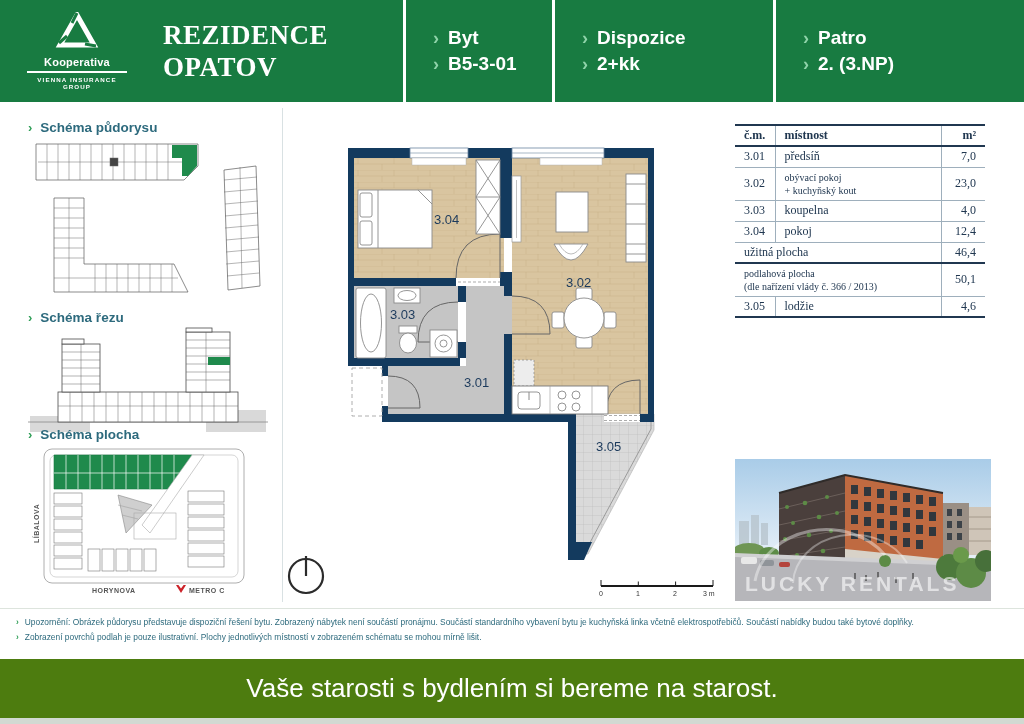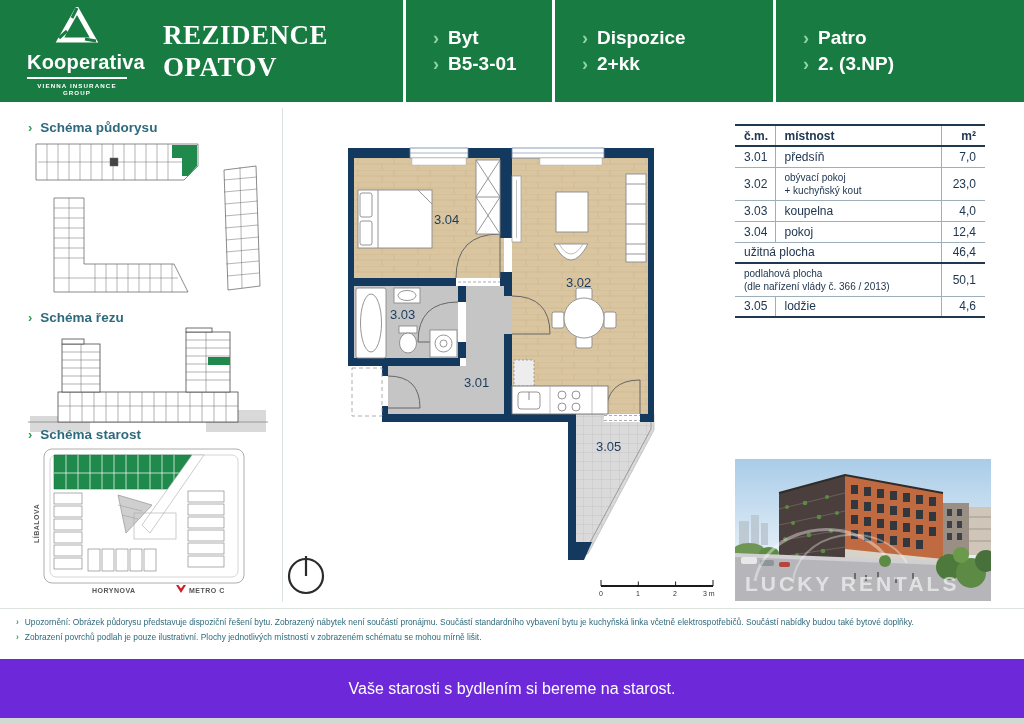--- a/index.html
+++ b/index.html
@@ -9,21 +9,21 @@
 
   
   .header{position:absolute;left:0;top:0;width:1024px;height:102px;display:flex;}
   .hseg{background:#187B41;height:102px;}
   .hgap{background:#ffffff;width:3px;height:102px;}
   .hseg1{width:403px;display:flex;align-items:center;}
   .hseg2{width:146px;}
   .hseg3{width:218px;}
   .hseg4{flex:1;}
   .logo{margin-left:27px;width:100px;text-align:center;color:#fff;}
-  .logo-brand{font-size:20px;font-weight:bold;letter-spacing:.2px;margin-top:2px;}
+  .logo-brand{font-size:11px;font-weight:bold;letter-spacing:.2px;margin-top:2px;}
   .logo-rule{height:2px;background:#fff;margin:3px 0 3px 0;}
   .logo-group{font-size:6.2px;font-weight:bold;letter-spacing:1.1px;}
   .brand-title{margin-left:36px;color:#fff;font-size:27px;font-weight:bold;
                line-height:32px;letter-spacing:.5px;font-family:Liberation Serif, serif;}
   .hinfo{padding:25px 0 0 27px;color:#fff;font-size:19px;font-weight:bold;line-height:26px;}
   .hrow{display:flex;align-items:baseline;}
   .chev-lg{color:#8ed3a9;font-weight:bold;margin-right:9px;font-size:18px;}
 
   
   .side-title{position:absolute;left:28px;color:#2D6A7D;font-size:13.5px;font-weight:bold;
@@ -31,36 +31,36 @@
   .chev-sm{color:#2f9e57;margin-right:8px;font-size:13px;font-weight:bold;}
   .vdivider{position:absolute;left:282px;top:108px;width:1px;height:494px;background:#d9e1e3;}
   .hdivider{position:absolute;left:0;top:608px;width:1024px;height:1px;background:#dde4dd;}
 
   
   .area-table{position:absolute;left:735px;top:124px;width:250px;border-collapse:collapse;
               color:#203750;font-size:12px;}
   .area-table td{padding:2px 0 2px 9px;vertical-align:middle;}
   .area-table td.num{text-align:right;padding-right:9px;padding-left:0;}
   .area-table td.sep{border-left:1px solid #9eafbc;margin-left:34px;}
-  .area-table tr{height:21px;}
+  .area-table tr{height:21px;font-family:Liberation Serif, serif;}
   .area-table tr.th td{font-weight:bold;border-bottom:2px solid #203750;}
   .area-table tr.rr td{border-bottom:1px solid #9eafbc;}
   .area-table tr.tall{height:33px;}
   .area-table{border-top:2px solid #203750;border-bottom:2px solid #203750;}
   .area-table tr.thick td{border-top:2px solid #203750;}
   .small2{font-size:10px;line-height:13px;}
 
   
   .disc{position:absolute;left:16px;top:615px;color:#2d6a7d;font-size:8.4px;line-height:15px;
         white-space:nowrap;}
   .disc .chev-xs{color:#2f9e57;margin-right:6px;font-weight:bold;}
 
   
-  .footer{position:absolute;left:0;top:659px;width:1024px;height:59px;background:#6d28d9;
-          display:flex;align-items:center;justify-content:center;color:#fff;font-size:16px;}
+  .footer{position:absolute;left:0;top:659px;width:1024px;height:59px;background:#4d7c0f;
+          display:flex;align-items:center;justify-content:center;color:#fff;font-size:26px;}
   .bstrip{position:absolute;left:0;top:718px;width:1024px;height:6px;background:#d2d9d2;}
 
   .photo{position:absolute;left:735px;top:459px;width:228px;height:142px;}
   svg text{font-family:"Liberation Sans", sans-serif;}
 </style>
 </head>
 <body>
 
 <div class="header">
   <div class="hseg hseg1">
@@ -224,21 +224,21 @@
     <line x1="162" y1="66" x2="162" y2="96"></line>
       <line x1="174" y1="66" x2="174" y2="96"></line>
     <line x1="186" y1="66" x2="186" y2="96"></line>
       <line x1="198" y1="66" x2="198" y2="96"></line>
   </g>
   <rect x="180" y="31" width="22" height="8" fill="#1F8A4C"></rect>
 </svg>
 
 <div class="side-title" style="top:427px;">
   <span class="chev-sm">›</span>
-    <span>Schéma starost</span>
+    <span>Schéma plocha</span>
 </div>
 
 <svg class="abs" style="left:30px;top:443px;" width="235" height="157" viewBox="0 0 235 157">
   <rect x="14" y="6" width="200" height="134" rx="8" fill="#ffffff" stroke="#999" stroke-width="0.8"></rect>
   <rect x="20" y="12" width="188" height="122" rx="6" fill="none" stroke="#bbb" stroke-width="0.6"></rect>
   <polygon points="24,12 162,12 150,46 24,46" fill="#1F8A4C" stroke="#167a41" stroke-width="0.6"></polygon>
   <g stroke="#ffffff" stroke-width="0.7">
     <line x1="36" y1="12" x2="36" y2="46"></line>
       <line x1="48" y1="12" x2="48" y2="46"></line>
     <line x1="60" y1="12" x2="60" y2="46"></line>

